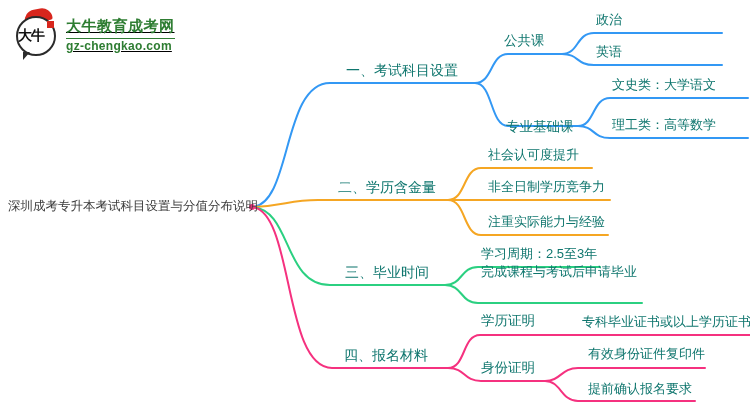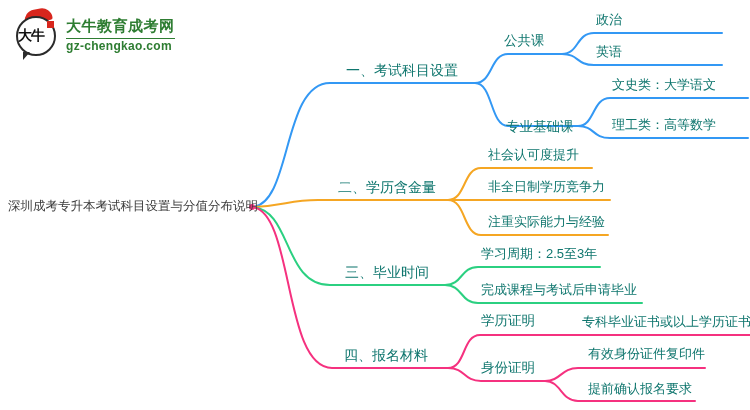--- a/index.html
+++ b/index.html
@@ -18,21 +18,21 @@
   .logo-arc{position:absolute;left:10px;top:1px;width:28px;height:13px;background:#d8261d;
             border-radius:14px 14px 3px 3px;transform:rotate(-10deg);}
   .logo-bubble{position:absolute;left:2px;top:8px;width:36px;height:36px;background:#fff;
                border:2px solid #2b2b2b;border-radius:50%;display:flex;align-items:center;
                }
   .logo-bubble-tail{position:absolute;left:9px;top:44px;width:0;height:0;
                border-left:7px solid #2b2b2b;border-bottom:8px solid transparent;}
   .logo-cn{font-family:"DejaVu Serif","Liberation Serif",serif;font-weight:bold;
            font-size:14px;color:#111;letter-spacing:-1px;}
   .logo-seal{position:absolute;left:33px;top:13px;width:7px;height:7px;background:#d8261d;}
-  .logo-text{position:absolute;left:52px;top:9px;}
+  .logo-text{position:absolute;left:52px;top:9px;text-decoration:underline;}
   .logo-site{font-size:15px;font-weight:bold;color:#2e7d32;letter-spacing:0.5px;}
   .logo-domain{font-size:12px;font-weight:bold;color:#2e7d32;border-top:1.5px solid #2e7d32;
                margin-top:2px;padding-top:0;letter-spacing:0.3px;}
 </style>
 </head>
 <body>
 
 <div id="stage">
 
   <svg id="wires" width="750" height="410" viewBox="0 0 750 410">
@@ -93,21 +93,21 @@
   <div class="node node-l3" style="left:612px;top:117px">理工类：高等数学</div>
   <div class="node node-l3" style="left:612px;top:77px">文史类：大学语文</div>
 
   <div class="node node-l1" style="left:338px;top:179px">二、学历含金量</div>
   <div class="node node-l3" style="left:488px;top:147px">社会认可度提升</div>
   <div class="node node-l3" style="left:488px;top:179px">非全日制学历竞争力</div>
   <div class="node node-l3" style="left:488px;top:214px">注重实际能力与经验</div>
 
   <div class="node node-l1" style="left:345px;top:264px">三、毕业时间</div>
   <div class="node node-l3" style="left:481px;top:246px">学习周期：2.5至3年</div>
-  <div class="node node-l3" style="left:481px;top:282px">完成课程与考试后申请毕业</div>
+  <div class="node node-l3" style="left:481px;top:264px">完成课程与考试后申请毕业</div>
 
   <div class="node node-l1" style="left:344px;top:347px">四、报名材料</div>
   <div class="node node-l2" style="left:481px;top:313px">学历证明</div>
   <div class="node node-l3" style="left:582px;top:314px">专科毕业证书或以上学历证书</div>
   <div class="node node-l2" style="left:481px;top:360px">身份证明</div>
   <div class="node node-l3" style="left:588px;top:346px">有效身份证件复印件</div>
   <div class="node node-l3" style="left:588px;top:381px">提前确认报名要求</div>
 
 </div>
 

